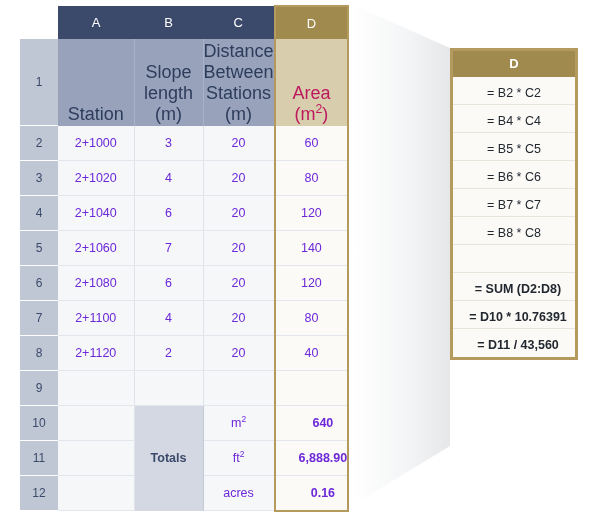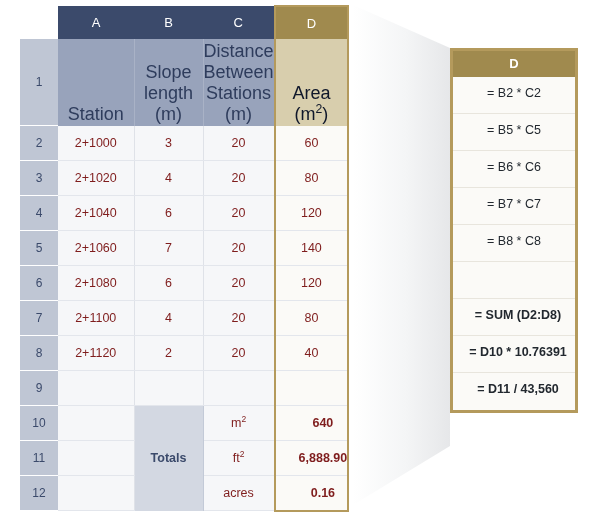--- a/index.html
+++ b/index.html
@@ -88,29 +88,29 @@
     font-weight: bold;
     font-size: 18px;
     text-align: center;
     vertical-align: bottom;
     padding-bottom: 9px;
     line-height: 1.18;
     border-right: 1px solid #a9b2c6;
   }
   .hdr.gold {
     background: #d8cead;
-    color: #0f172a;
+    color: #be185d;
     border-left: 2px solid #b49a5c;
     border-right: 2px solid #b49a5c;
   }
 
   
   .cell {
     background: #f6f7f9;
-    color: #7f1d1d;
+    color: #6d28d9;
     font-size: 12.5px;
     text-align: center;
     vertical-align: middle;
     border-bottom: 1px solid #e3e6ec;
     border-right: 1px solid #dfe2e8;
     height: 34px;
   }
   .cell.gold {
     background: #fbfaf7;
     border-left: 2px solid #b49a5c;
@@ -147,21 +147,21 @@
   .panel-head {
     background: #a08a4e;
     color: #ffffff;
     font-weight: bold;
     font-size: 13px;
     text-align: center;
     height: 26px;
     line-height: 26px;
   }
   .panel-row {
-    height: 37px;
+    height: 28px;
     line-height: 32px;
     text-align: center;
     font-size: 12.5px;
     color: #22282f;
     background: #fbfaf7;
     border-bottom: 1px solid #e8e5dd;
     box-sizing: border-box;
   }
   .panel-row:last-child { border-bottom: none; }
   .panel-row.bold { font-weight: bold; padding-left: 8px; }
@@ -303,20 +303,21 @@
       </td>
       <td class="cell gold bold bottom-gold">0.16</td>
     </tr>
   </tbody>
     </table>
 </div>
 
 <div class="panel">
   <div class="panel-head">D</div>
   <div class="panel-row">= B2 * C2</div>
+  <div class="panel-row">= B4 * C4</div>
   <div class="panel-row">= B5 * C5</div>
   <div class="panel-row">= B6 * C6</div>
   <div class="panel-row">= B7 * C7</div>
   <div class="panel-row">= B8 * C8</div>
   <div class="panel-row empty"></div>
   <div class="panel-row bold">= SUM (D2:D8)</div>
   <div class="panel-row bold">= D10 * 10.76391</div>
   <div class="panel-row bold">= D11 / 43,560</div>
 </div>
 

